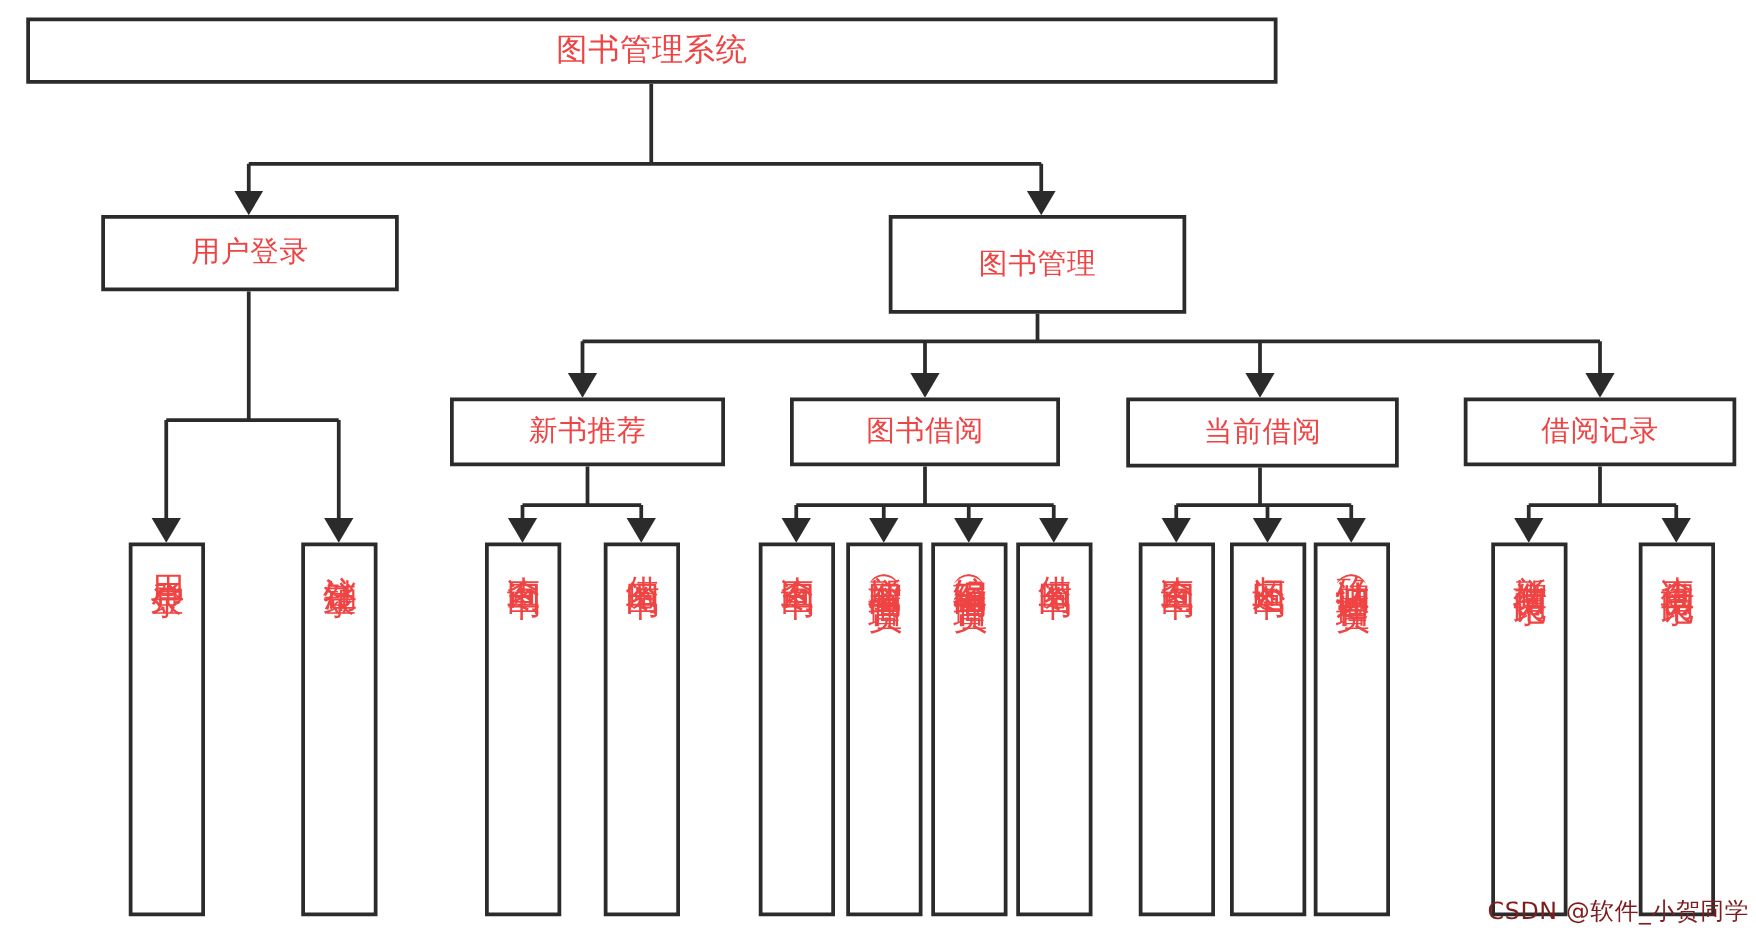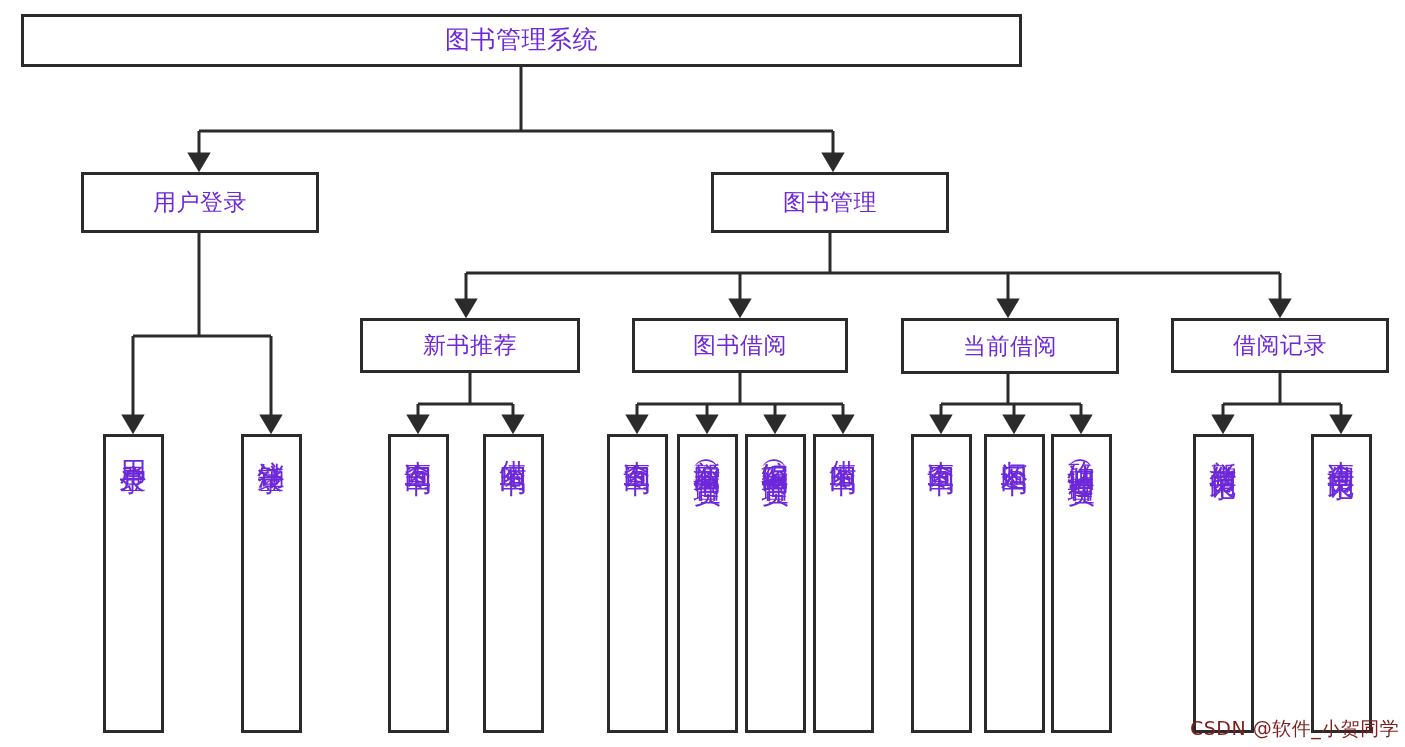--- a/index.html
+++ b/index.html
@@ -28,21 +28,21 @@
     position: absolute;
     box-sizing: border-box;
     border: 3px solid #2b2b2b;
     background: #ffffff;
     display: flex;
     align-items: center;
     justify-content: center;
     overflow: hidden;
   }
   .node-label {
-    color: #6d28d9;
+    color: #ef4444;
     line-height: 1.06;
     text-align: center;
     white-space: nowrap;
     letter-spacing: 0.5px;
   }
   .node-root .node-label { font-size: 25px; }
   .node-l2 .node-label { font-size: 23px; }
   .node-l3 .node-label { font-size: 23px; }
   .node-leaf {
     align-items: flex-start;
@@ -120,21 +120,21 @@
     </g>
   </svg>
 
   <div class="node-box node-root" style="left: 21px; top: 14px; width: 1001px; height: 53px;">
     <span class="node-label">图书管理系统</span>
   </div>
 
   <div class="node-box node-l2" style="left: 81px; top: 172px; width: 238px; height: 61px;">
     <span class="node-label">用户登录</span>
   </div>
-  <div class="node-box node-l2" style="left: 711px; top: 172px; width: 238px; height: 61px;">
+  <div class="node-box node-l2" style="left: 711px; top: 172px; width: 238px; height: 79px;">
     <span class="node-label">图书管理</span>
   </div>
 
   <div class="node-box node-l3" style="left: 632px; top: 318px; width: 216px; height: 55px;">
     <span class="node-label">图书借阅</span>
   </div>
   <div class="node-box node-l3" style="left: 360px; top: 318px; width: 220px; height: 55px;">
     <span class="node-label">新书推荐</span>
   </div>
   <div class="node-box node-l3" style="left: 901px; top: 318px; width: 218px; height: 56px;">

